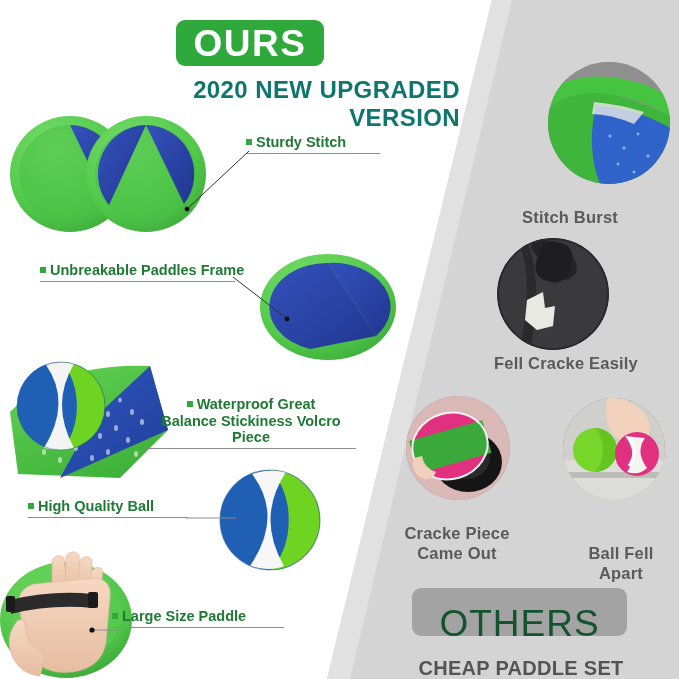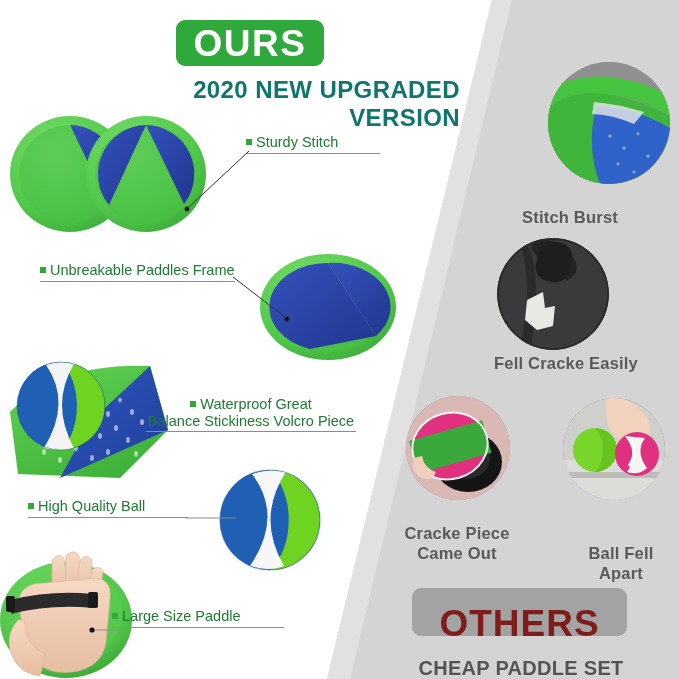--- a/index.html
+++ b/index.html
@@ -60,44 +60,44 @@
   
   .others-badge {
     position: absolute;
     left: 412px; top: 588px;
     width: 215px; height: 48px;
     background: #a3a3a3;
     border-radius: 9px;
     display: flex; align-items: center; justify-content: center;
   }
   .others-badge span {
-    color: #7f1d1d;
+    color: #14532d;
     font-size: 37px;
-    font-weight: bold;
+    font-weight: normal;
     letter-spacing: 1px;
     line-height: 1;
     margin-top: 22px;
   }
   .others-sub {
     position: absolute;
     left: 400px; top: 657px;
     width: 242px;
     text-align: center;
     color: #545454;
     font-size: 20px;
     font-weight: bold;
     letter-spacing: .3px;
   }
 
   
   .callout { position: absolute; }
   .callout .txt {
     color: #1f7a34;
     font-size: 14.5px;
-    font-weight: normal;
+    font-weight: bold;
     white-space: nowrap;
     line-height: 1.15;
   }
   .callout .txt.two { white-space: normal; }
   .bullet {
     display: inline-block;
     width: 6px; height: 6px;
     background: #2fa83c;
     margin-right: 4px;
     vertical-align: 2px;

